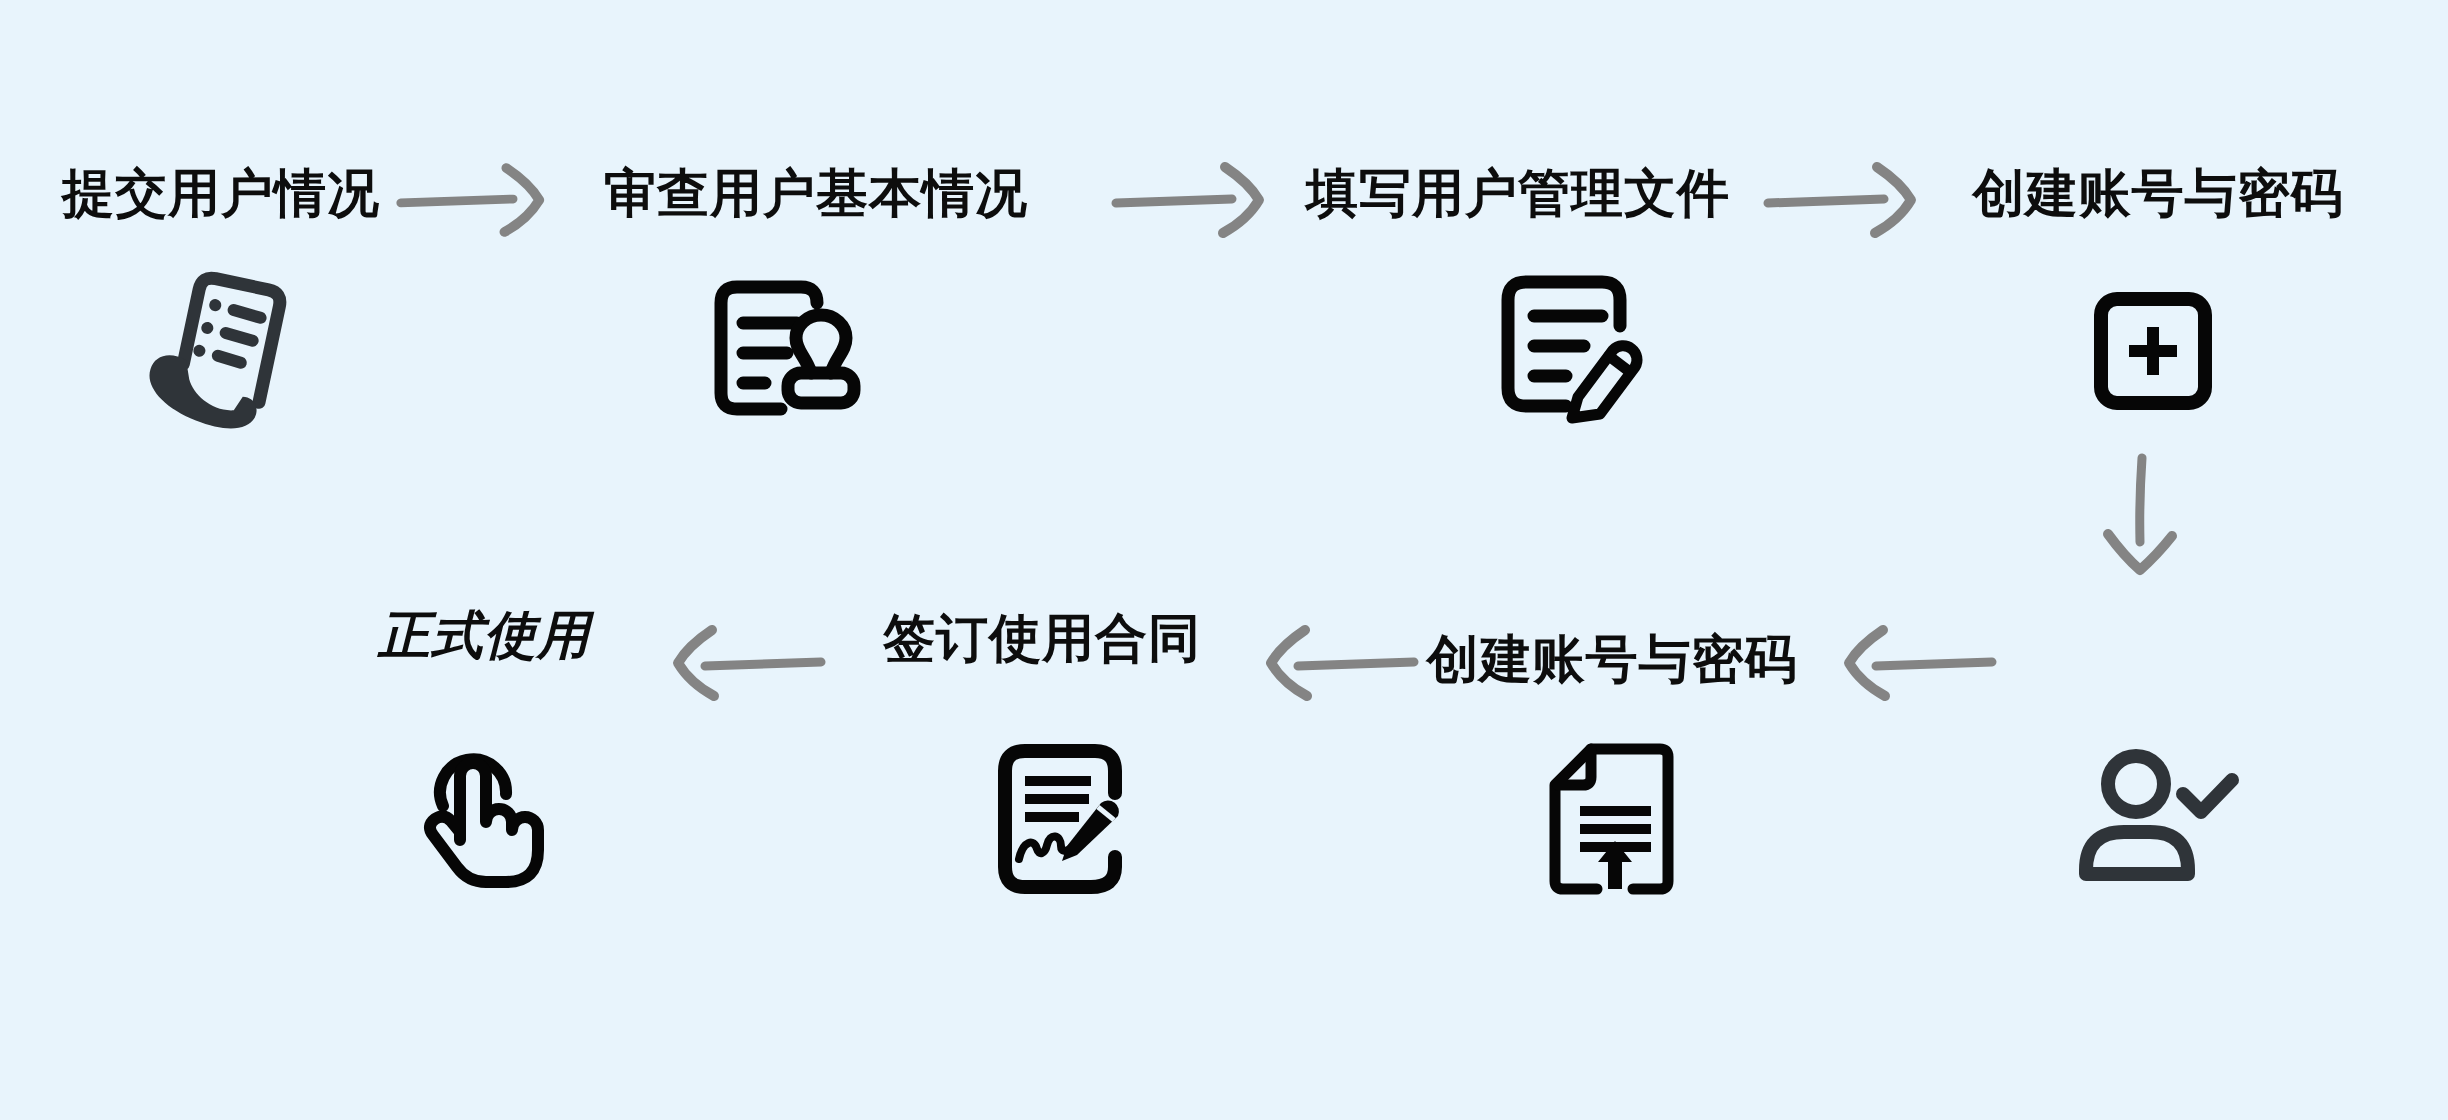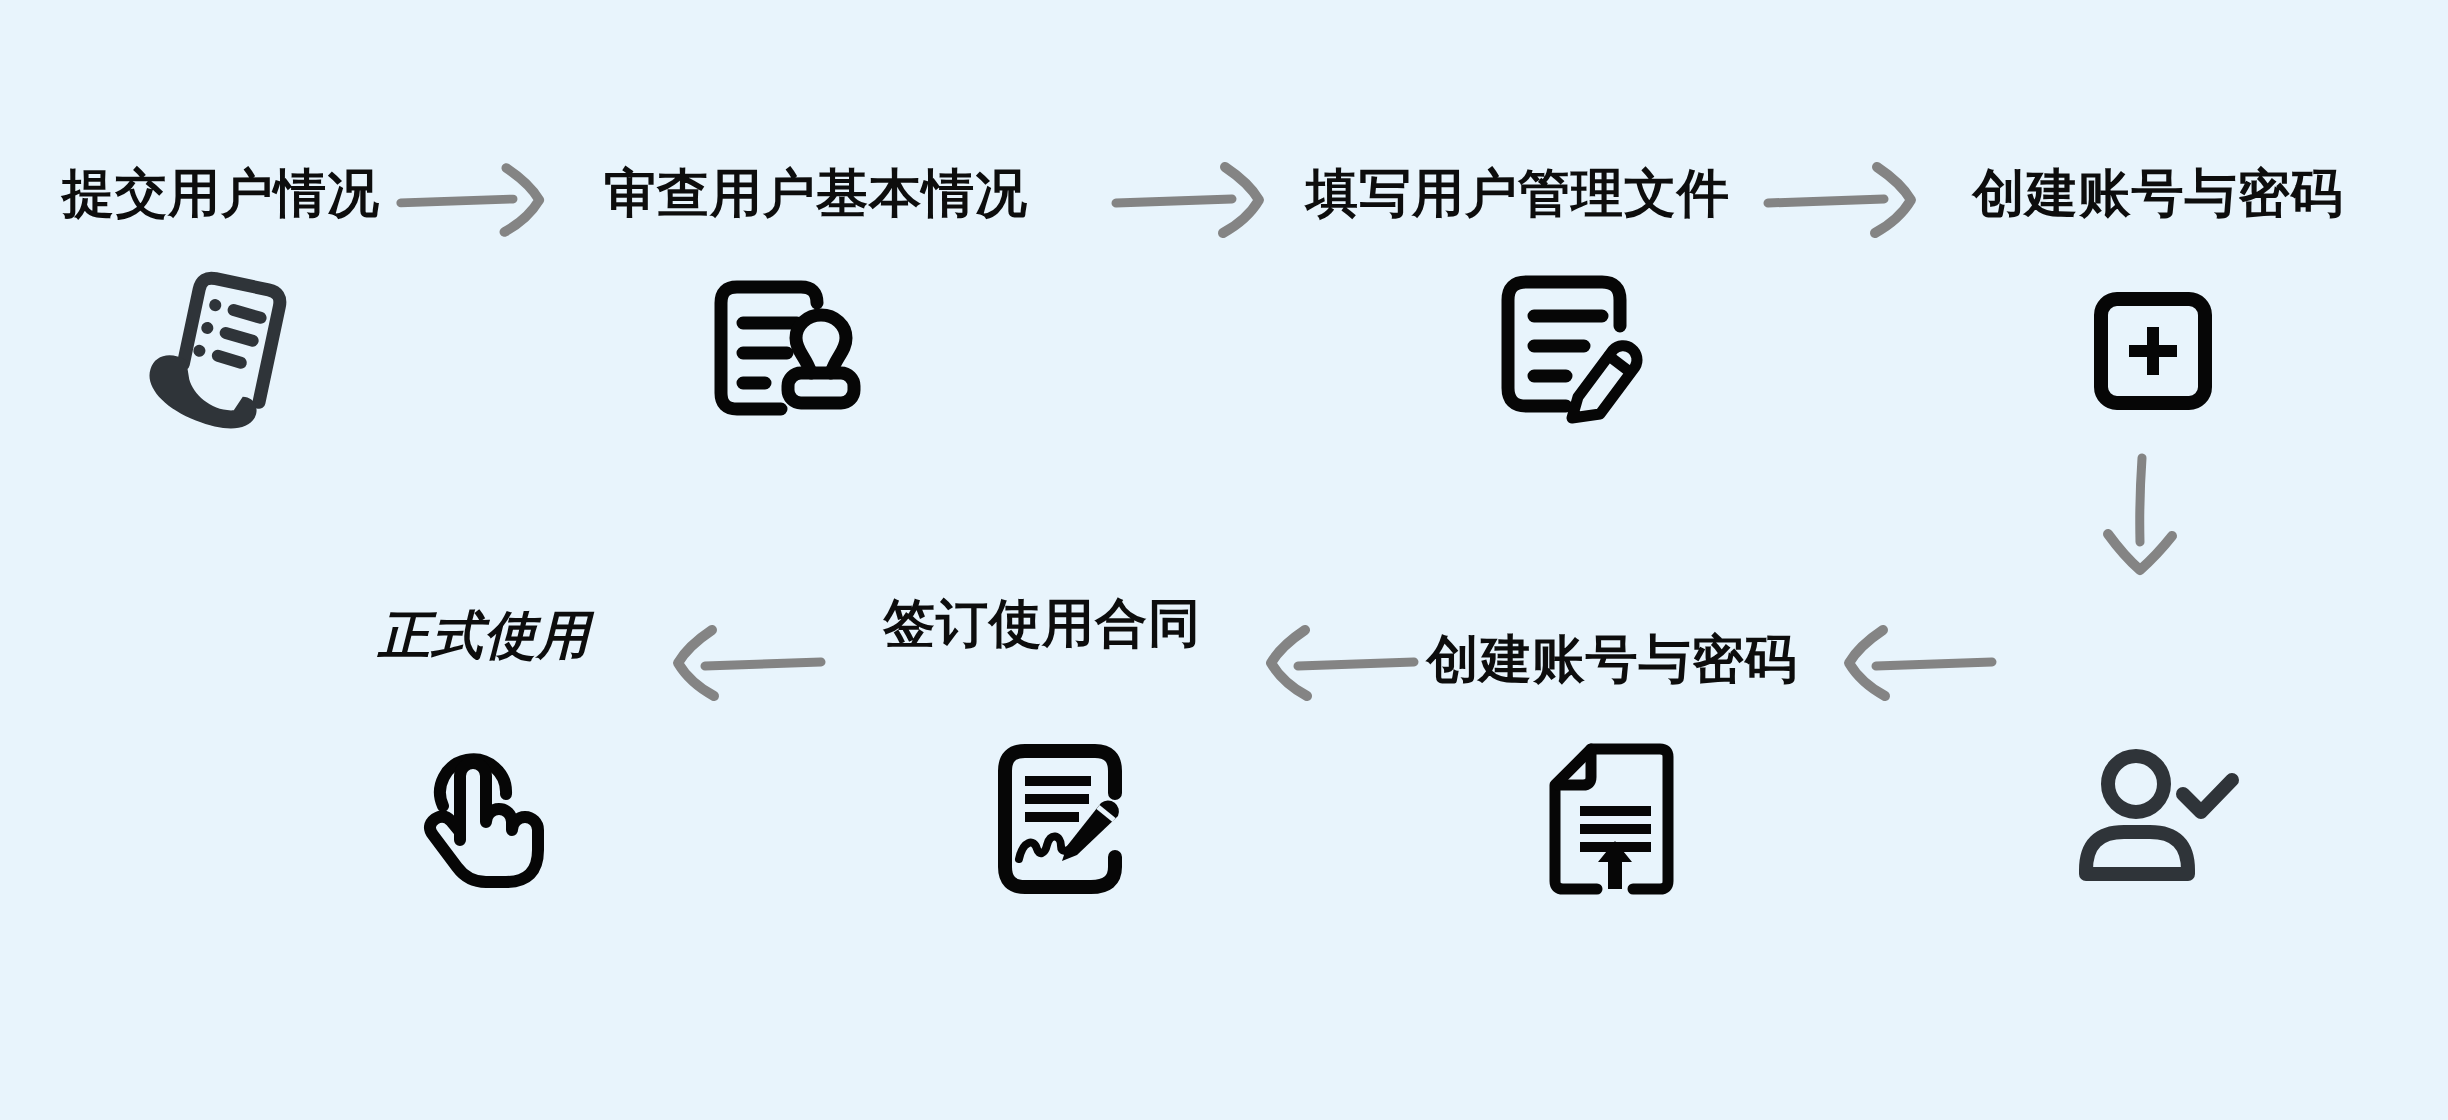--- a/index.html
+++ b/index.html
@@ -32,21 +32,21 @@
   .al{fill:none;stroke:#848484;stroke-linecap:round;stroke-linejoin:round;}
   .butt{stroke-linecap:butt;}
   
   .lbl-1{left:221px;top:167px;}
   .lbl-2{left:816px;top:167px;}
   .lbl-3{left:1518px;top:167px;}
   .lbl-4{left:2158px;top:167px;}
   
   .lbl-5{left:2140px;top:633px;}
   .lbl-6{left:1612px;top:633px;}
-  .lbl-7{left:1042px;top:597px;}
+  .lbl-7{left:1042px;top:612px;}
   .lbl-8{left:484px;top:609px;font-style:italic;}
   
   .ar-1{left:393px;top:160px;width:155px;height:80px;}
   .ar-2{left:1108px;top:160px;width:160px;height:80px;}
   .ar-3{left:1760px;top:160px;width:160px;height:80px;}
   .ar-down{left:2100px;top:452px;width:80px;height:128px;}
   .ar-4{left:1840px;top:623px;width:160px;height:80px;}
   .ar-5{left:1262px;top:623px;width:160px;height:80px;}
   .ar-6{left:669px;top:623px;width:160px;height:80px;}
   

